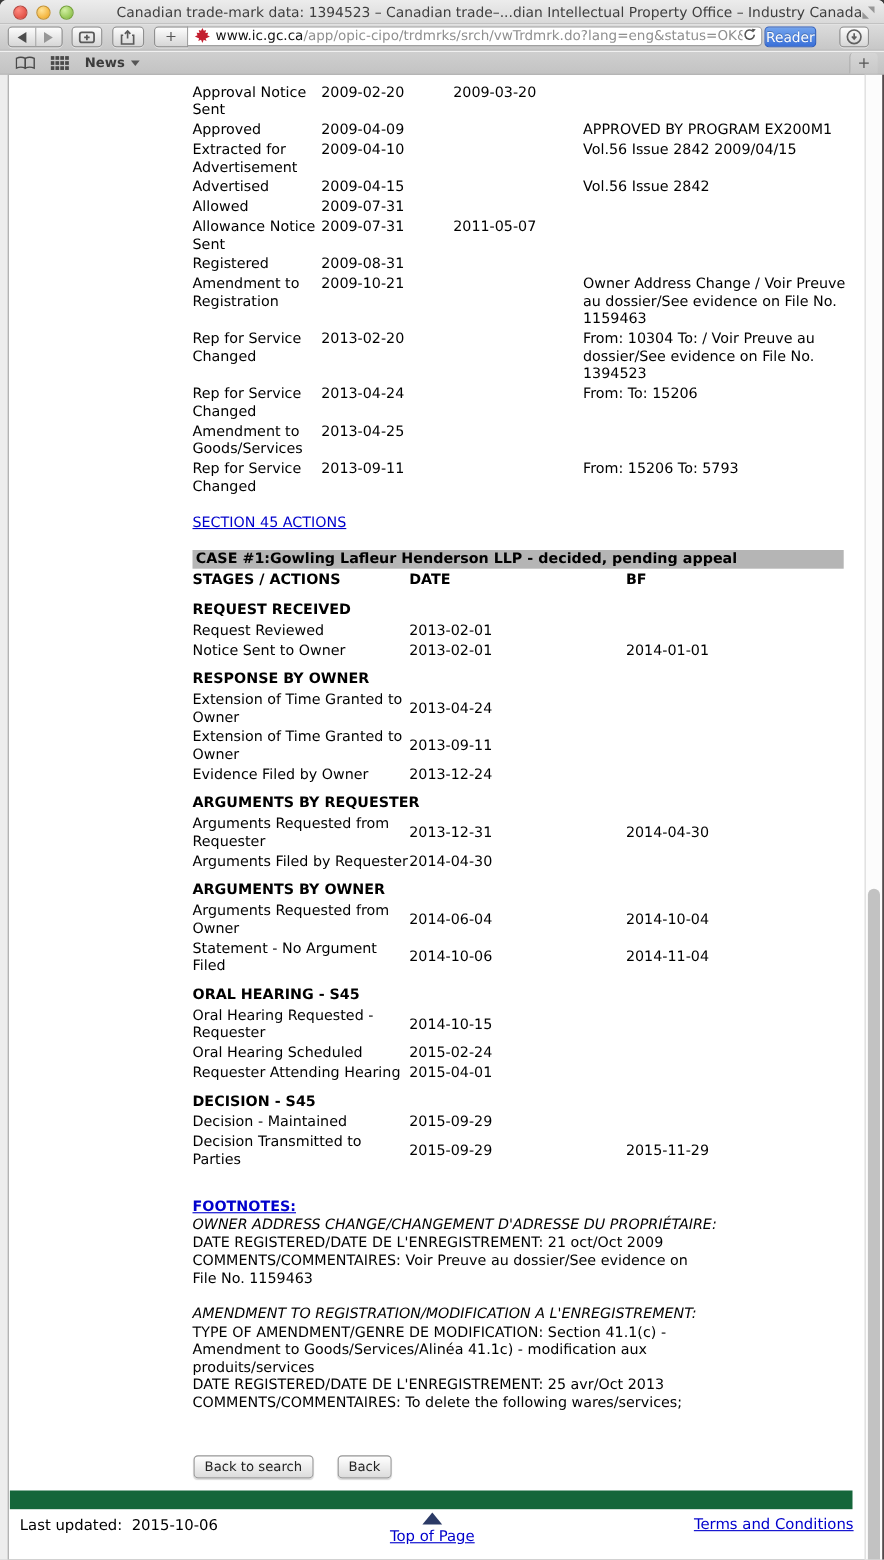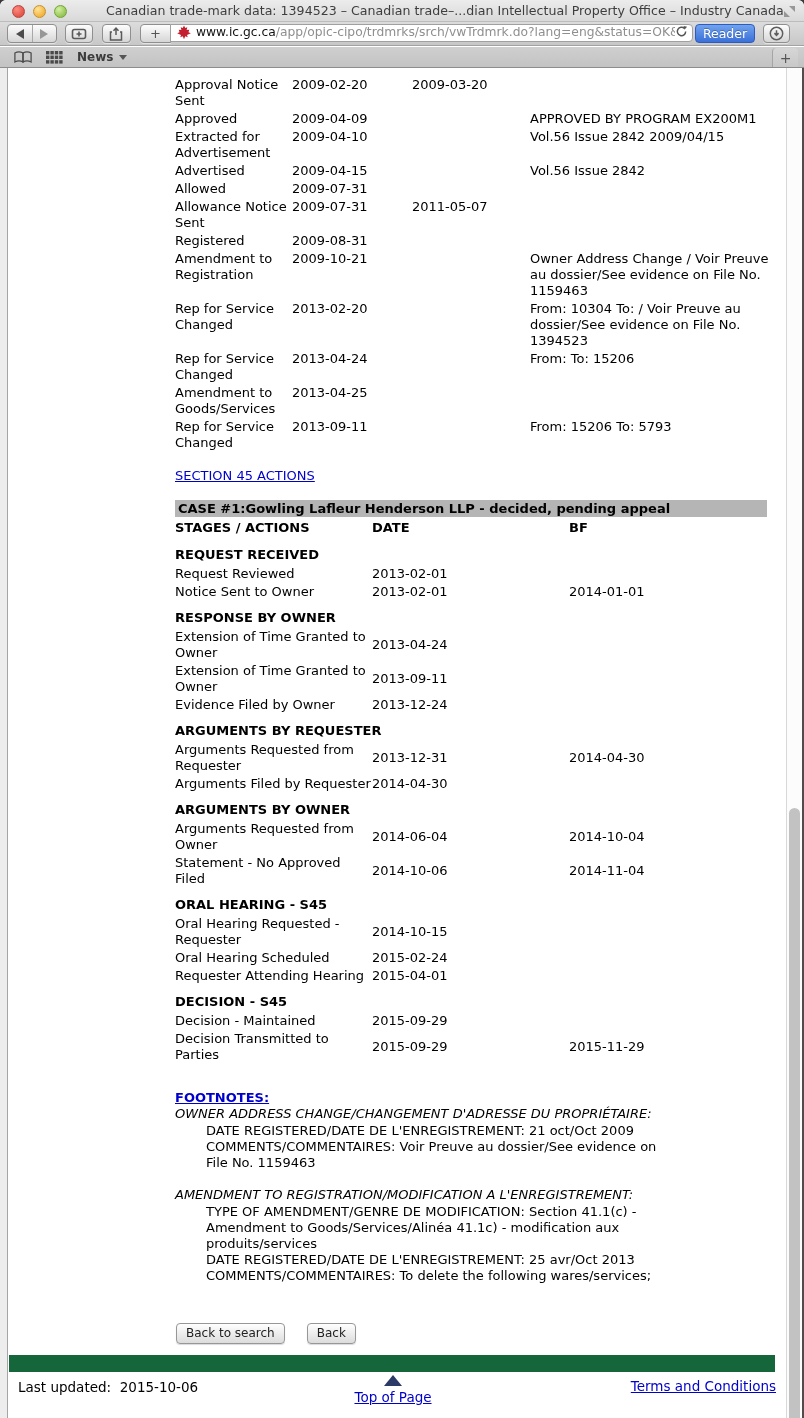--- a/index.html
+++ b/index.html
@@ -47,21 +47,21 @@
   .tri-r{width:0;height:0;border-top:5px solid transparent;border-bottom:5px solid transparent;border-left:8px solid #979797;}
   .urlfield{
     position:absolute;top:2px;left:170px;width:523px;height:18px;
     background:#fff;border:1px solid #a0a0a0;border-radius:0 4px 4px 0;
     display:flex;padding:0 4px 0 6px;overflow:hidden;
   }
   .url-text{font-size:12.3px;white-space:nowrap;overflow:hidden;flex:1;margin-left:5px;}
   .url-domain{color:#111;}
   .url-path{color:#8f8f8f;}
   .reader-btn{
-    position:absolute;top:2px;left:695px;width:60px;height:19px;
+    position:absolute;top:2px;left:695px;width:47px;height:19px;
     background:linear-gradient(#71a3ee,#3a70d8);
     border:1px solid #2d5cbe;border-radius:4px;
     color:#fff;font-size:12.5px;display:flex;align-items:center;justify-content:center;
     text-shadow:0 -1px 0 rgba(0,0,0,.25);
   }
   .bookmarksbar{
     position:absolute;top:47px;left:0;right:0;height:21px;
     background:linear-gradient(#cfcfcf,#c3c3c3);
     border-bottom:1px solid #8d8d8d;
     display:flex;align-items:center;font-size:12px;color:#333;
@@ -97,21 +97,21 @@
   .case{width:592px;margin-top:2px;}
   .case td{vertical-align:middle;padding:1px 0;}
   .case .k1{width:197px;}
   .case .k2{width:197px;}
   .case .k3{width:198px;}
   .case th{text-align:left;font-size:13px;padding:1px 0 2px 0;}
   .grouphead td{font-weight:bold;padding-top:9px;padding-bottom:2px;}
   .footnotes{margin-top:26px;}
   .fn-title{font-weight:bold;}
   .fn-head{font-weight:normal;font-style:italic;margin-top:16px;}
-  .fn-line{line-height:16px;margin-left:31px;}
+  .fn-line{line-height:16px;}
   .fn-block{margin-top:1px;}
   
   .btnrow{position:absolute;left:176px;top:1254px;}
   .macbtn{
     display:inline-block;font-size:12px;color:#222;
     background:linear-gradient(#ffffff,#dcdcdc);
     border:1px solid #979797;border-radius:4px;
     padding:2px 9px 3px 9px;margin-right:17px;
     box-shadow:0 1px 1px rgba(0,0,0,.15);
     font-family:"DejaVu Sans","Liberation Sans",sans-serif;
@@ -374,21 +374,21 @@
 
         <tr class="grouphead">
           <td colspan="3">ARGUMENTS BY OWNER</td>
         </tr>
         <tr>
           <td>Arguments Requested from Owner</td>
           <td>2014-06-04</td>
           <td>2014-10-04</td>
         </tr>
         <tr>
-          <td>Statement - No Approved Filed</td>
+          <td>Statement - No Argument Filed</td>
           <td>2014-10-06</td>
           <td>2014-11-04</td>
         </tr>
 
         <tr class="grouphead">
           <td colspan="3">ORAL HEARING - S45</td>
         </tr>
         <tr>
           <td>Oral Hearing Requested - Requester</td>
           <td>2014-10-15</td>

